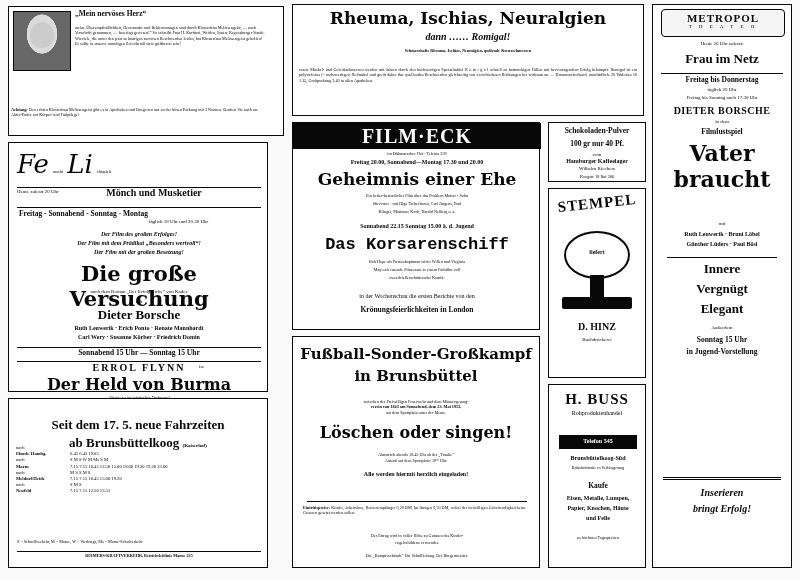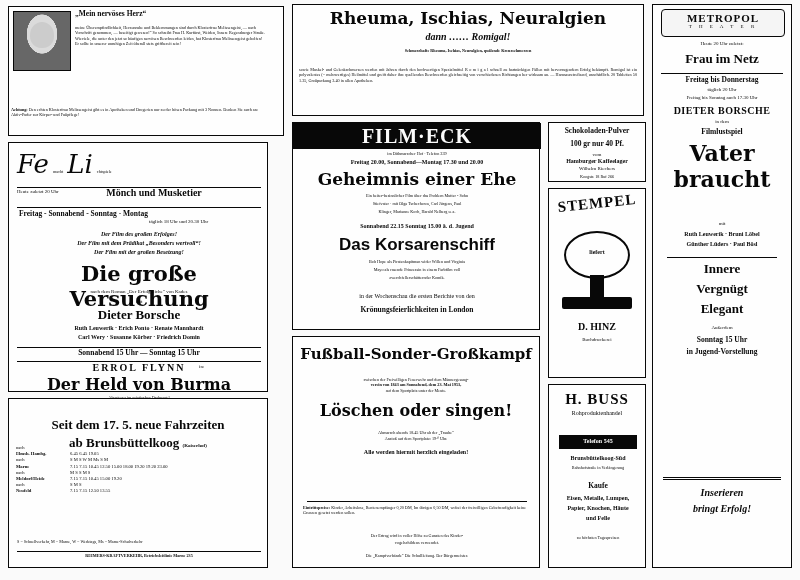--- a/index.html
+++ b/index.html
@@ -197,21 +197,21 @@
     <div id="filmeck-banner">
       <span class="b" style="font-size:20px;letter-spacing:1px;">FILM·ECK</span>
     </div>
     <div class="c tiny" style="position:absolute;left:4px;top:28px;width:240px;">im Dithmarscher Hof · Telefon 339</div>
     <div class="c sm b" style="position:absolute;left:4px;top:36px;width:240px;">Freitag 20.00, Sonnabend—Montag 17.30 und 20.00</div>
     <div class="c b" style="position:absolute;left:2px;top:46px;width:244px;font-size:17px;font-family:'DejaVu Serif',serif;">Geheimnis einer Ehe</div>
     <div class="c tiny" style="position:absolute;left:4px;top:70px;width:240px;">Ein heiter-besinnlicher Film über das Problem Mutter - Sohn</div>
     <div class="c tiny" style="position:absolute;left:4px;top:78px;width:240px;">Stiefvater · mit Olga Tschechowa, Carl Jürgens, Paul</div>
     <div class="c tiny" style="position:absolute;left:4px;top:86px;width:240px;">Klinger, Marianne Koch, Harald Nelberg u. a.</div>
     <div class="c sm b" style="position:absolute;left:4px;top:100px;width:240px;">Sonnabend 22.15          Sonntag 15.00 ä. d. Jugend</div>
-    <div class="c b" style="position:absolute;left:2px;top:112px;width:244px;font-size:17px;font-family:Liberation Sans, sans-serif;">Das Korsarenschiff</div>
+    <div class="c b" style="position:absolute;left:2px;top:112px;width:244px;font-size:17px;font-family:Liberation Mono, monospace;">Das Korsarenschiff</div>
     <div class="c tiny" style="position:absolute;left:4px;top:136px;width:240px;">Bob Hope als Piratenkapitman wider Willen und Virginia</div>
     <div class="c tiny" style="position:absolute;left:4px;top:144px;width:240px;">Mayo als rasende Prinzessin in einem Farbfilm voll</div>
     <div class="c tiny" style="position:absolute;left:4px;top:152px;width:240px;">zwerchfellerschütternder Komik.</div>
     <div class="c sm" style="position:absolute;left:4px;top:170px;width:240px;">in der Wochenschau die ersten Berichte von den</div>
     <div class="c b md" style="position:absolute;left:4px;top:182px;width:240px;">Krönungsfeierlichkeiten in London</div>
   </div>
 
   <div class="box bordered" id="ad-schoko">
     <div class="c b md" style="margin-top:3px;">Schokoladen-Pulver</div>
     <div class="c b md" style="margin-top:3px;">100 gr nur 40 Pf.</div>
@@ -227,20 +227,21 @@
       <div class="c b sm" style="margin-top:16px;">liefert</div>
     </div>
     <div id="stempel-stem"></div>
     <div id="stempel-base"></div>
     <div class="c b lg" style="position:absolute;left:0;top:132px;width:96px;">D. HINZ</div>
     <div class="c xsm" style="position:absolute;left:0;top:148px;width:96px;">Buchdruckerei</div>
   </div>
 
   <div class="box bordered" id="ad-fussball">
     <div class="c b" style="margin-top:8px;font-size:15px;font-family:'DejaVu Serif',serif;">Fußball-Sonder-Großkampf</div>
+    <div class="c b" style="margin-top:4px;font-size:15px;font-family:'DejaVu Serif',serif;">in Brunsbüttel</div>
     <div class="c tiny" style="margin-top:14px;">zwischen der Freiwilligen Feuerwehr und dem Männergesang-</div>
     <div class="c tiny b">verein von 1843 am Sonnabend, dem 23. Mai 1953,</div>
     <div class="c tiny">auf dem Sportplatz unter der Meute.</div>
     <div class="c b" style="margin-top:8px;font-size:16px;font-family:'DejaVu Serif',serif;">Löschen oder singen!</div>
     <div class="c tiny" style="margin-top:10px;">Abmarsch abends 18.45 Uhr ab der „Traube“</div>
     <div class="c tiny">Anstoß auf dem Sportplatz: 19³⁰ Uhr.</div>
     <div class="c sm b" style="margin-top:8px;">Alle werden hiermit herzlich eingeladen!</div>
     <div style="position:absolute;left:14px;top:162px;width:220px;" class="hairline"></div>
     <div style="position:absolute;left:10px;top:168px;width:228px;" class="tiny">
       <span class="b">Eintrittspreise:</span>

